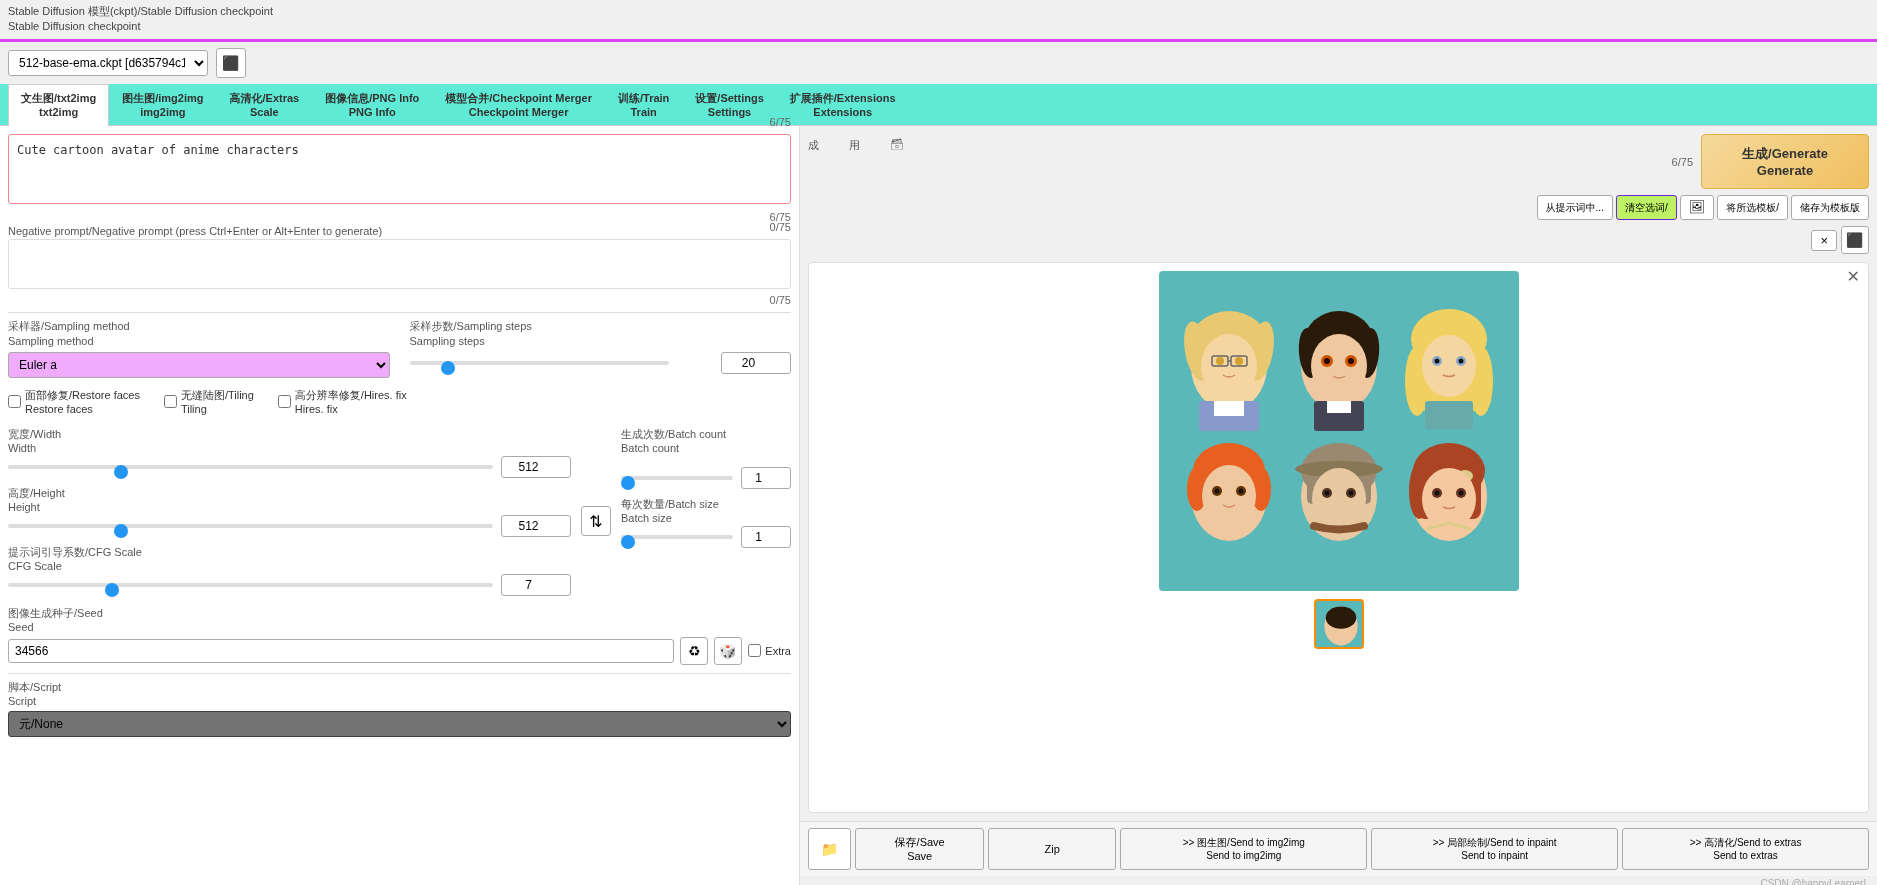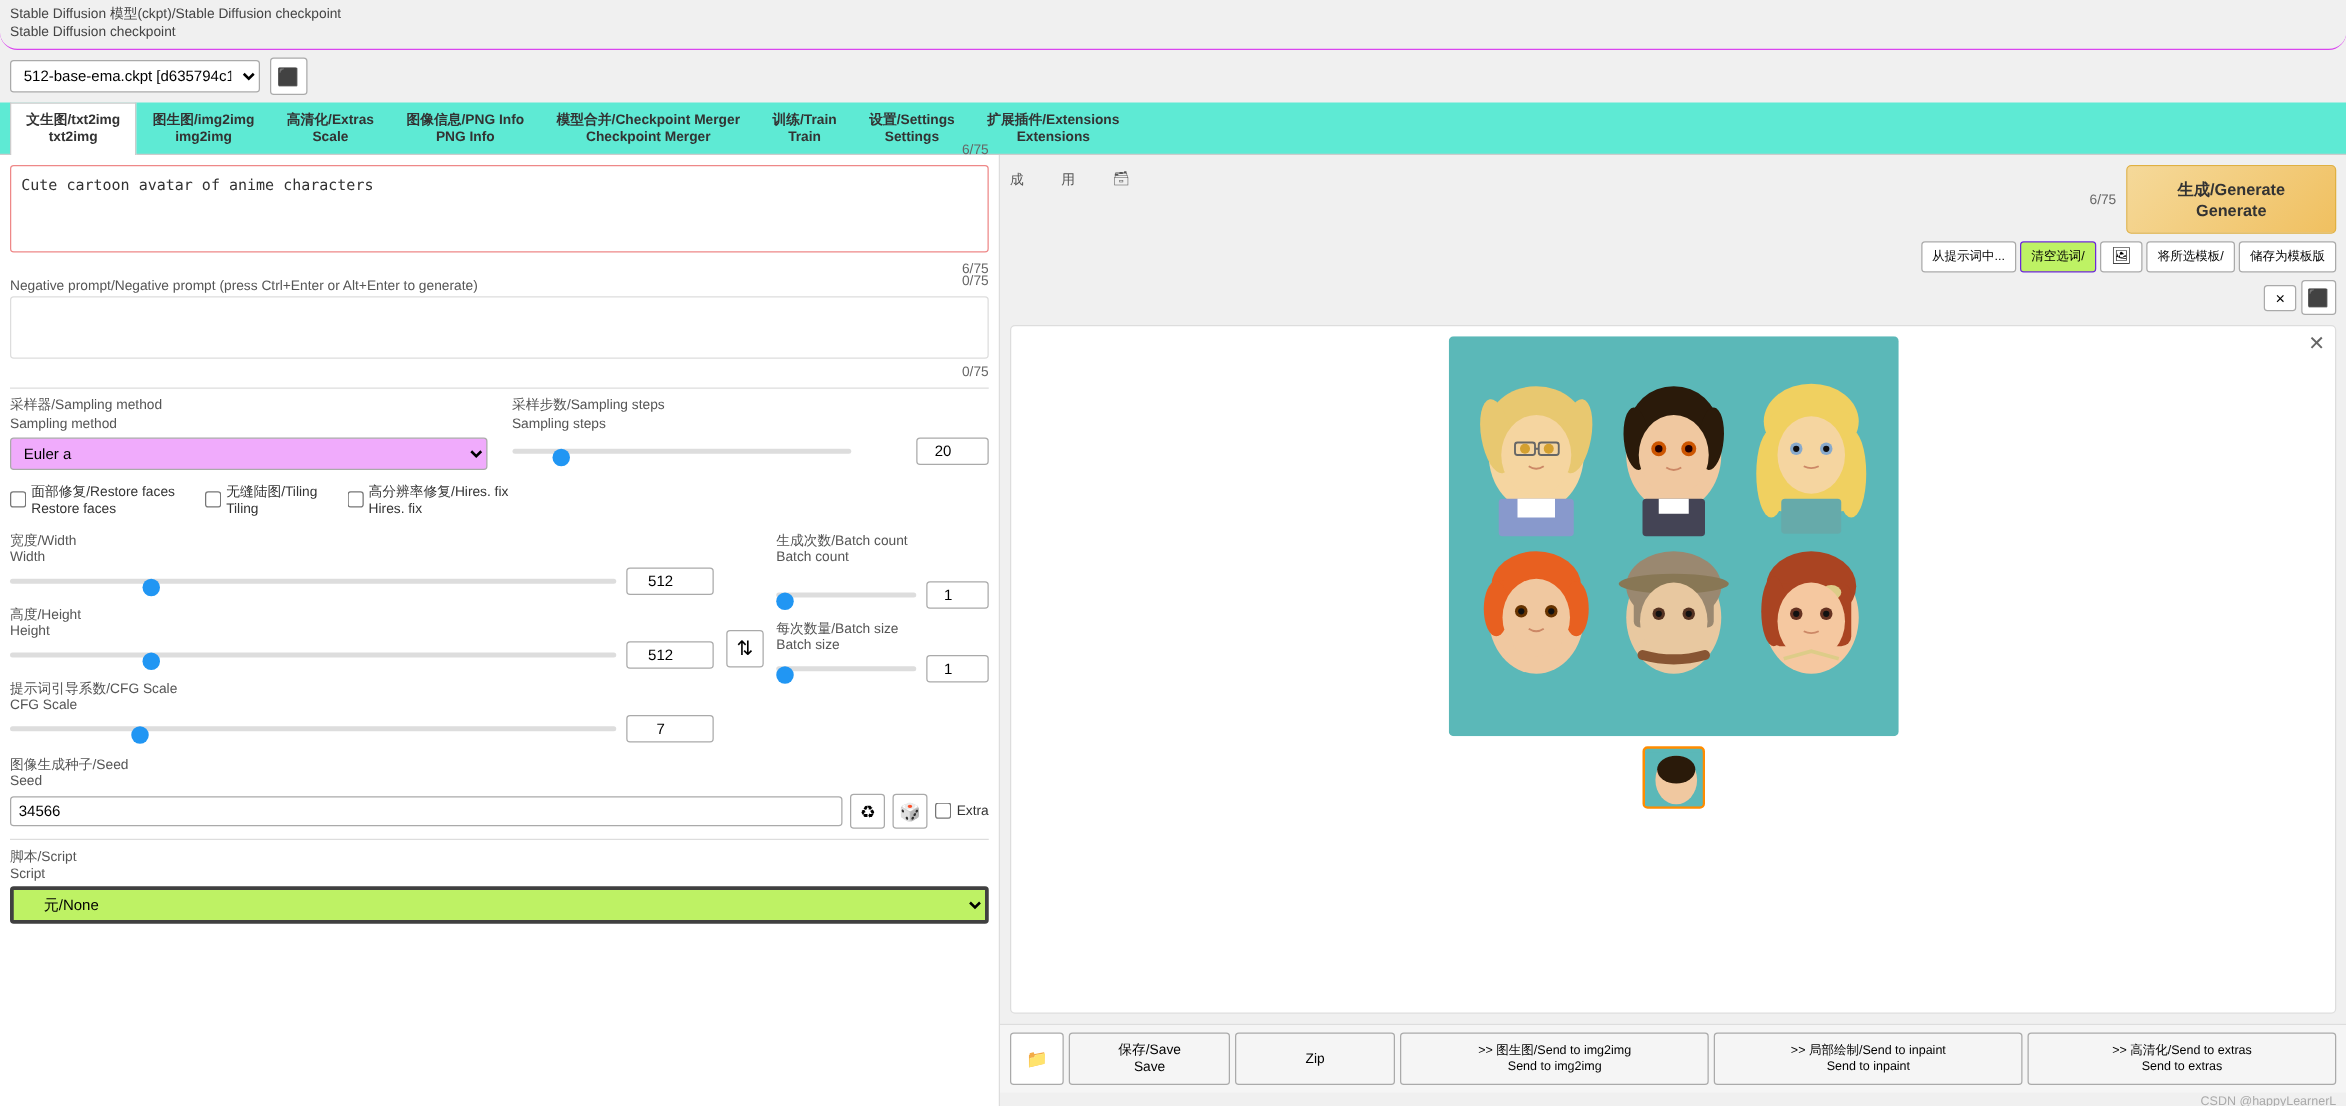--- a/index.html
+++ b/index.html
@@ -1,21 +1,21 @@
 <!DOCTYPE html>
 <html><head>
   <meta charset="utf-8">
   <style>
     * { box-sizing: border-box; margin: 0; padding: 0; }
     body { font-family: Arial, sans-serif; font-size: 12px; background: #f0f0f0; color: #333; overflow-x: hidden; }
     
     .app-container { width: 1877px; min-height: 885px; background: #f0f0f0; display: flex; flex-direction: column; }
     
     
-    .header { background: #f0f0f0; padding: 4px 8px; border-bottom: 1px solid #d946ef; border-radius: 14px; }
+    .header { background: #f0f0f0; padding: 4px 8px; border-bottom: 3px solid #d946ef; }
     .header-title { font-size: 11px; color: #444; line-height: 1.4; }
     
     
     .model-row { display: flex; align-items: center; gap: 8px; padding: 6px 8px; background: #f0f0f0; }
     .model-select { width: 200px; padding: 4px 6px; border: 1px solid #aaa; background: white; border-radius: 3px; font-size: 12px; cursor: pointer; }
     .model-icon-btn { width: 30px; height: 30px; border: 1px solid #aaa; background: white; border-radius: 3px; cursor: pointer; display: flex; align-items: center; justify-content: center; font-size: 14px; }
     
     
     .tabs { display: flex; background: #5eead4; padding: 0 8px; border-bottom: 1px solid #ccc; font-weight: bold; }
     .tab { padding: 6px 12px; cursor: pointer; font-size: 11px; border: 1px solid transparent; border-bottom: none; text-align: center; line-height: 1.3; white-space: nowrap; }
@@ -124,21 +124,21 @@
           </div>
           <select class="select-control" style="width:100%; padding:4px 6px; border:1px solid #aaa; background:#f0abfc; border-radius:3px; font-size:12px;"><option>Euler a</option></select>
         </div>
         <div style="flex:1;">
           <div style="font-size:11px; color:#555; margin-bottom:4px; line-height:1.3;">
             <div>采样步数/Sampling steps</div>
             <div>Sampling steps</div>
           </div>
           <div style="display:flex; align-items:center; gap:8px;">
             <input type="range" class="slider" min="1" max="150" value="20" style="flex: 1 1 0%;">
-            <input type="number" class="number-input" value="20" style="width: 58px; padding: 3px 6px; border: 1px solid rgb(170, 170, 170); border-radius: 3px; font-size: 12px; text-align: center; margin-left: 44px;">
+            <input type="number" class="number-input" value="20" style="width: 70px; padding: 3px 6px; border: 1px solid rgb(170, 170, 170); border-radius: 3px; font-size: 12px; text-align: center; margin-left: 44px;">
           </div>
         </div>
       </div>
 
       <div class="checkbox-row">
         <label class="checkbox-item">
           <input type="checkbox" style="">
           <span>
             <div>面部修复/Restore faces</div>
             <div>Restore faces</div>
@@ -243,21 +243,21 @@
         </div>
       </div>
 
       <hr class="divider">
 
       <div>
         <div style="font-size:11px; color:#555; margin-bottom:4px;">
           <div>脚本/Script</div>
           <div>Script</div>
         </div>
-        <select style="width:100%; padding:4px 20px; border:3px solid #404040; background:#bef264; border-radius:3px; font-size:12px; cursor:pointer;">
+        <select style="width:100%; padding:4px 6px; border:1px solid #404040; background:#737373; border-radius:3px; font-size:12px; cursor:pointer;">
           <option>元/None</option>
           <option>None</option>
         </select>
       </div>
 
     </div>
 
     <div class="right-panel-main">
 
       <div style="display:flex; justify-content:space-between; padding:8px; align-items:flex-start;">

